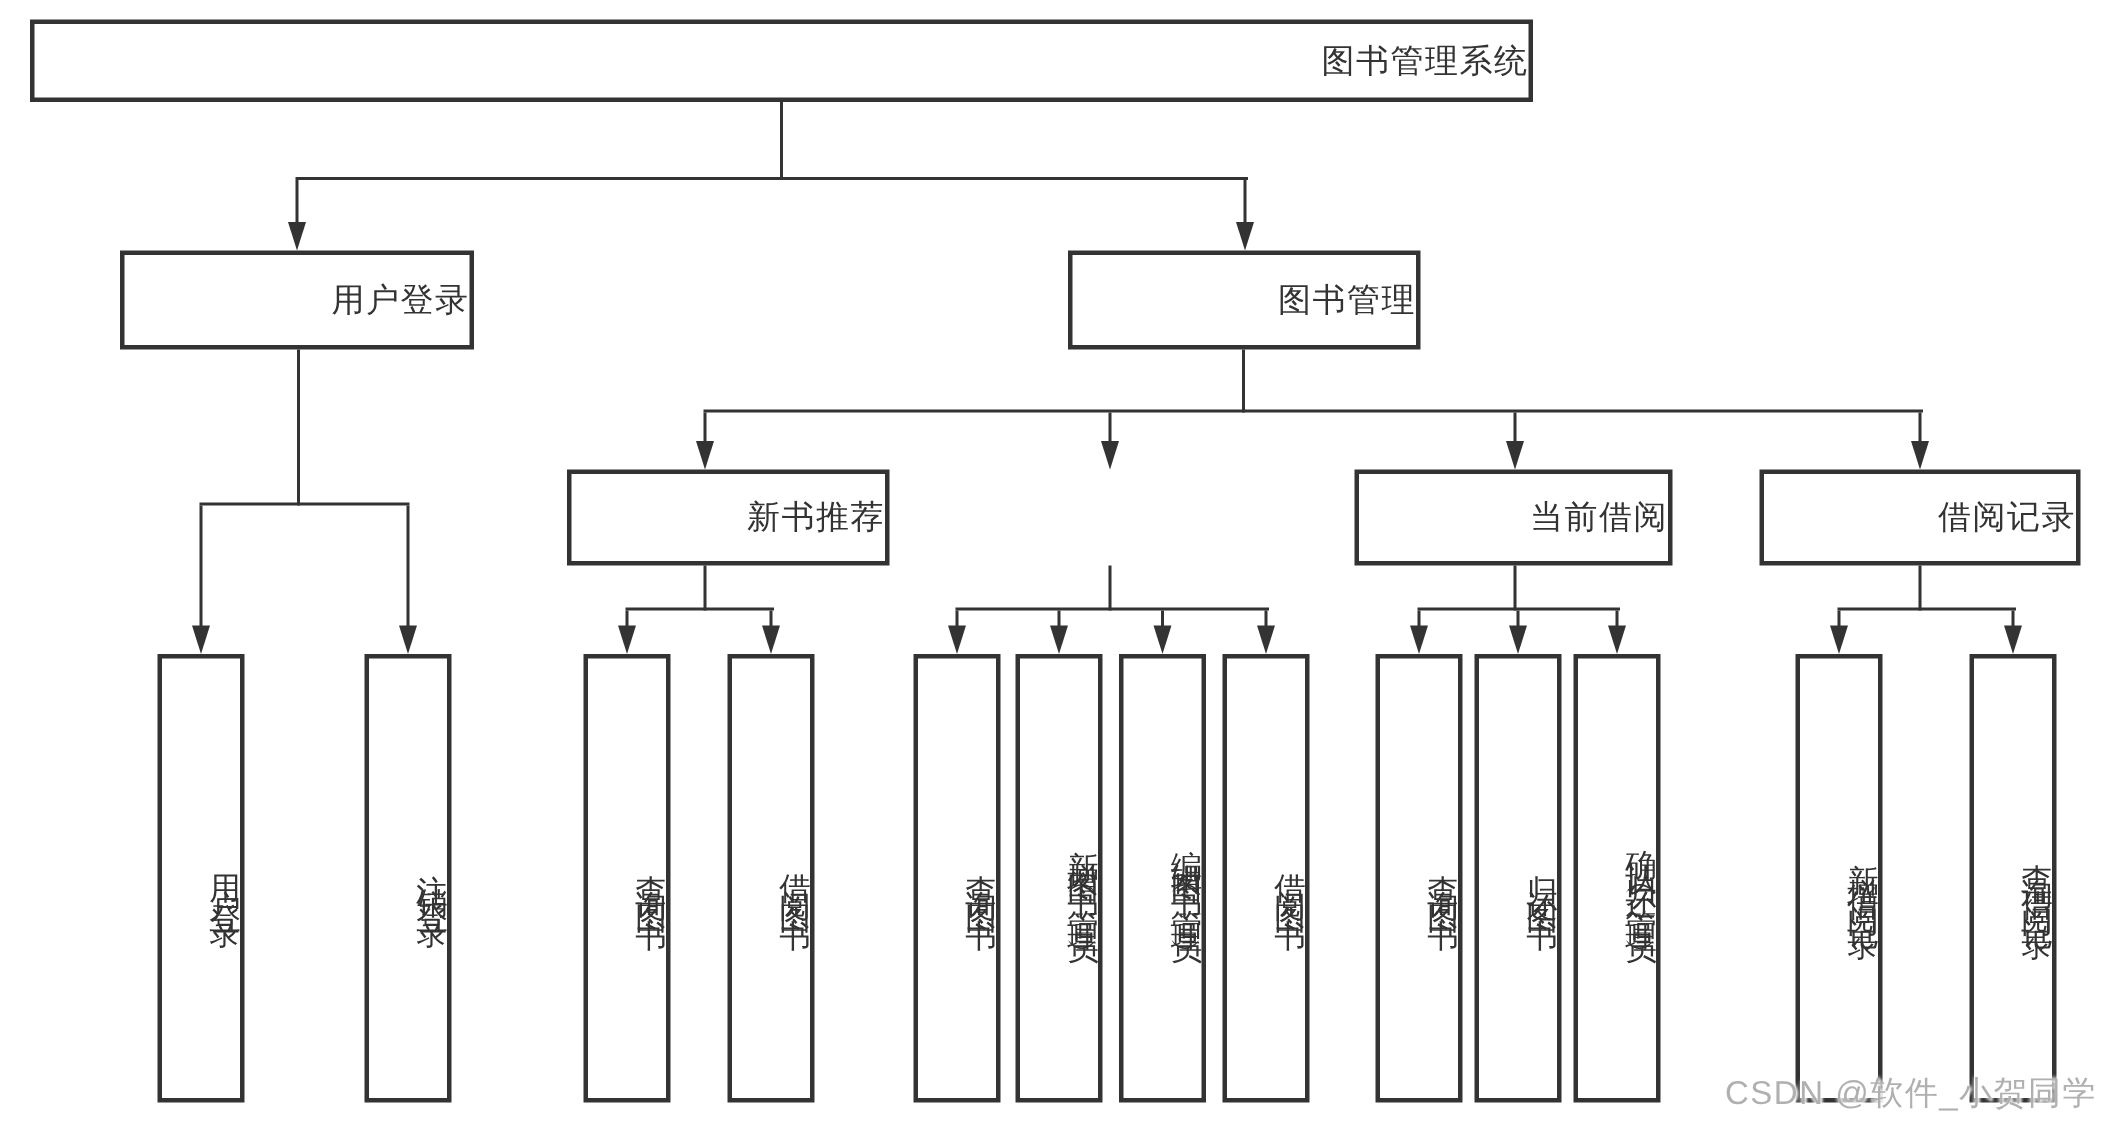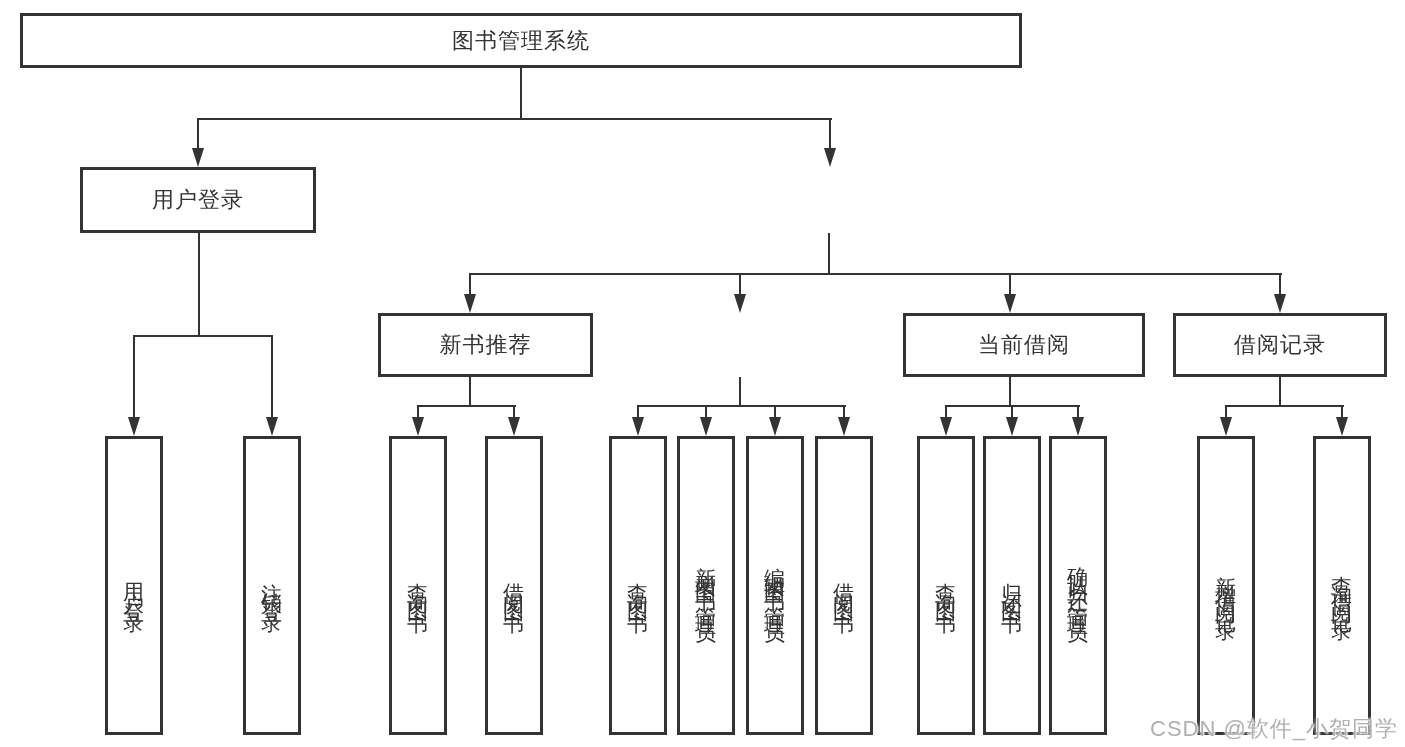--- a/index.html
+++ b/index.html
@@ -17,21 +17,21 @@
     font-family:"Liberation Sans","DejaVu Sans",sans-serif;
     color:var(--text);
   }
   .box{
     position:absolute;
     box-sizing:border-box;
     border:3px solid var(--line);
     background:var(--bg);
     display:flex;
     align-items:center;
-    justify-content:center;
+    justify-content:flex-end;
     font-size:22px;
     color:var(--text);
     letter-spacing:1px;
   }
   .l2{top:167px;height:66px;}
   .l3{top:313px;height:64px;width:215px;}
   .leaf{top:436px;height:299px;width:58px;}
   .vtext{
     writing-mode:vertical-rl;
     text-orientation:mixed;
@@ -72,20 +72,23 @@
   <div class="cl" style="left:520px;top:68px;width:2px;height:52px"></div>
   <div class="cl" style="left:197px;top:118px;width:635px;height:2px"></div>
   <div class="cl" style="left:197px;top:120px;width:2px;height:32px"></div>
   <div class="arrow" style="left:192px;top:148px"></div>
   <div class="cl" style="left:829px;top:120px;width:2px;height:32px"></div>
   <div class="arrow" style="left:824px;top:148px"></div>
 
   <div class="box l2" style="left:80px;width:236px">
     <span>用户登录</span>
   </div>
+  <div class="box l2" style="left:712px;width:235px">
+    <span>图书管理</span>
+  </div>
 
   <div class="cl" style="left:198px;top:233px;width:2px;height:104px"></div>
   <div class="cl" style="left:133px;top:335px;width:140px;height:2px"></div>
   <div class="cl" style="left:133px;top:337px;width:2px;height:84px"></div>
   <div class="arrow" style="left:128px;top:417px"></div>
   <div class="cl" style="left:271px;top:337px;width:2px;height:84px"></div>
   <div class="arrow" style="left:266px;top:417px"></div>
 
   <div class="cl" style="left:828px;top:233px;width:2px;height:42px"></div>
   <div class="cl" style="left:469px;top:273px;width:813px;height:2px"></div>
@@ -94,21 +97,21 @@
   <div class="cl" style="left:739px;top:275px;width:2px;height:22px"></div>
   <div class="arrow" style="left:734px;top:294px"></div>
   <div class="cl" style="left:1009px;top:275px;width:2px;height:22px"></div>
   <div class="arrow" style="left:1004px;top:294px"></div>
   <div class="cl" style="left:1279px;top:275px;width:2px;height:22px"></div>
   <div class="arrow" style="left:1274px;top:294px"></div>
 
   <div class="box l3" style="left:378px">
     <span>新书推荐</span>
   </div>
-  <div class="box l3" style="left:903px;width:242px">
+  <div class="box l3" style="left:903px;width:212px">
     <span>当前借阅</span>
   </div>
   <div class="box l3" style="left:1173px;width:214px">
     <span>借阅记录</span>
   </div>
 
   <div class="cl" style="left:469px;top:377px;width:2px;height:30px"></div>
   <div class="cl" style="left:417px;top:405px;width:99px;height:2px"></div>
   <div class="cl" style="left:417px;top:407px;width:2px;height:14px"></div>
   <div class="arrow" style="left:412px;top:417px"></div>

